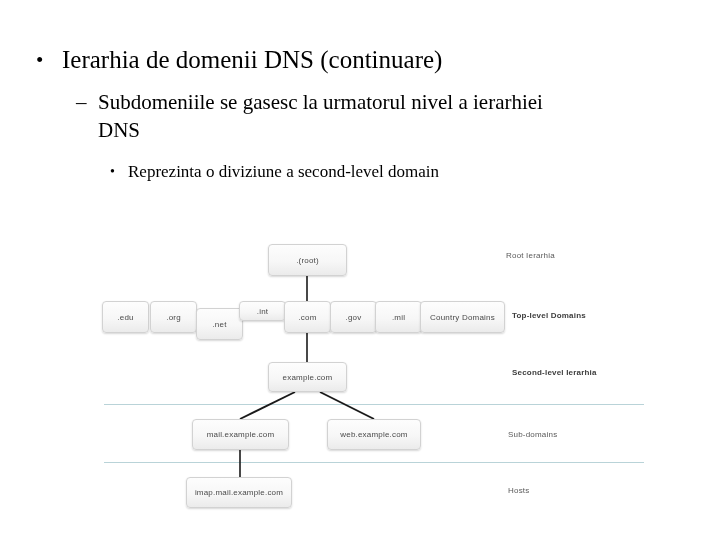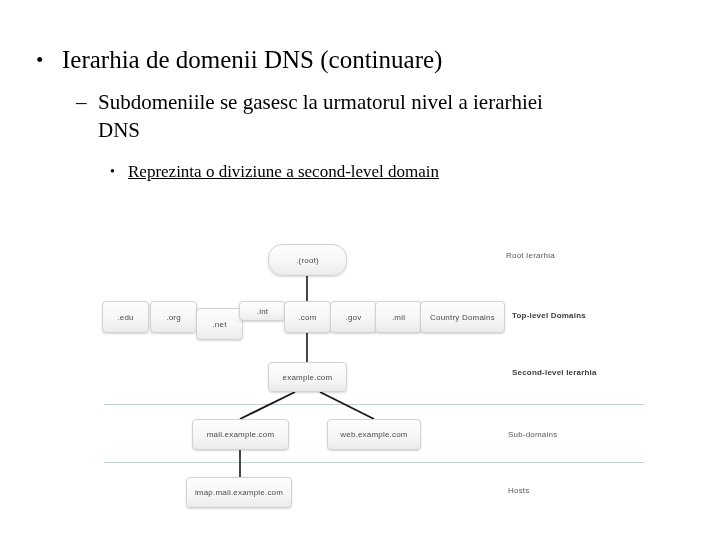--- a/index.html
+++ b/index.html
@@ -64,21 +64,21 @@
     top: 160px;
     font-size: 17px;
     line-height: 24px;
   }
   .bullet-l3 .marker {
     width: 18px;
     flex: 0 0 18px;
     font-size: 14px;
     line-height: 24px;
   }
-  .bullet-l3 .txt { white-space: nowrap; text-decoration: underline; }
+  .bullet-l3 .txt { white-space: nowrap; }
 
   
   .diagram {
     position: absolute;
     left: 0;
     top: 0;
     width: 720px;
     height: 540px;
   }
 
@@ -158,21 +158,21 @@
 
     <line x1="307" y1="333" x2="307" y2="362" stroke="#1a1a1a" stroke-width="1.6"></line>
 
     <line x1="295" y1="392" x2="240" y2="419" stroke="#1a1a1a" stroke-width="1.9"></line>
 
     <line x1="320" y1="392" x2="374" y2="419" stroke="#1a1a1a" stroke-width="1.9"></line>
 
     <line x1="240" y1="450" x2="240" y2="477" stroke="#1a1a1a" stroke-width="1.6"></line>
   </svg>
 
-  <div class="node" style="left:268px; top:244px; width:79px; height:32px;border-radius:14px;">.(root)</div>
+  <div class="node" style="left:268px; top:244px; width:79px; height:32px;">.(root)</div>
 
   <div class="node" style="left:102px; top:301px; width:47px; height:32px;">.edu</div>
   <div class="node" style="left:150px; top:301px; width:47px; height:32px;">.org</div>
   <div class="node" style="left:196px; top:301px; width:47px; height:32px;margin-top:7px;">.net</div>
   <div class="node" style="left:239px; top:301px; width:47px; height:20px;">.int</div>
   <div class="node" style="left:284px; top:301px; width:47px; height:32px;">.com</div>
   <div class="node" style="left:330px; top:301px; width:47px; height:32px;">.gov</div>
   <div class="node" style="left:375px; top:301px; width:47px; height:32px;">.mil</div>
   <div class="node" style="left:268px; top:362px; width:79px; height:30px;">example.com</div>
 

